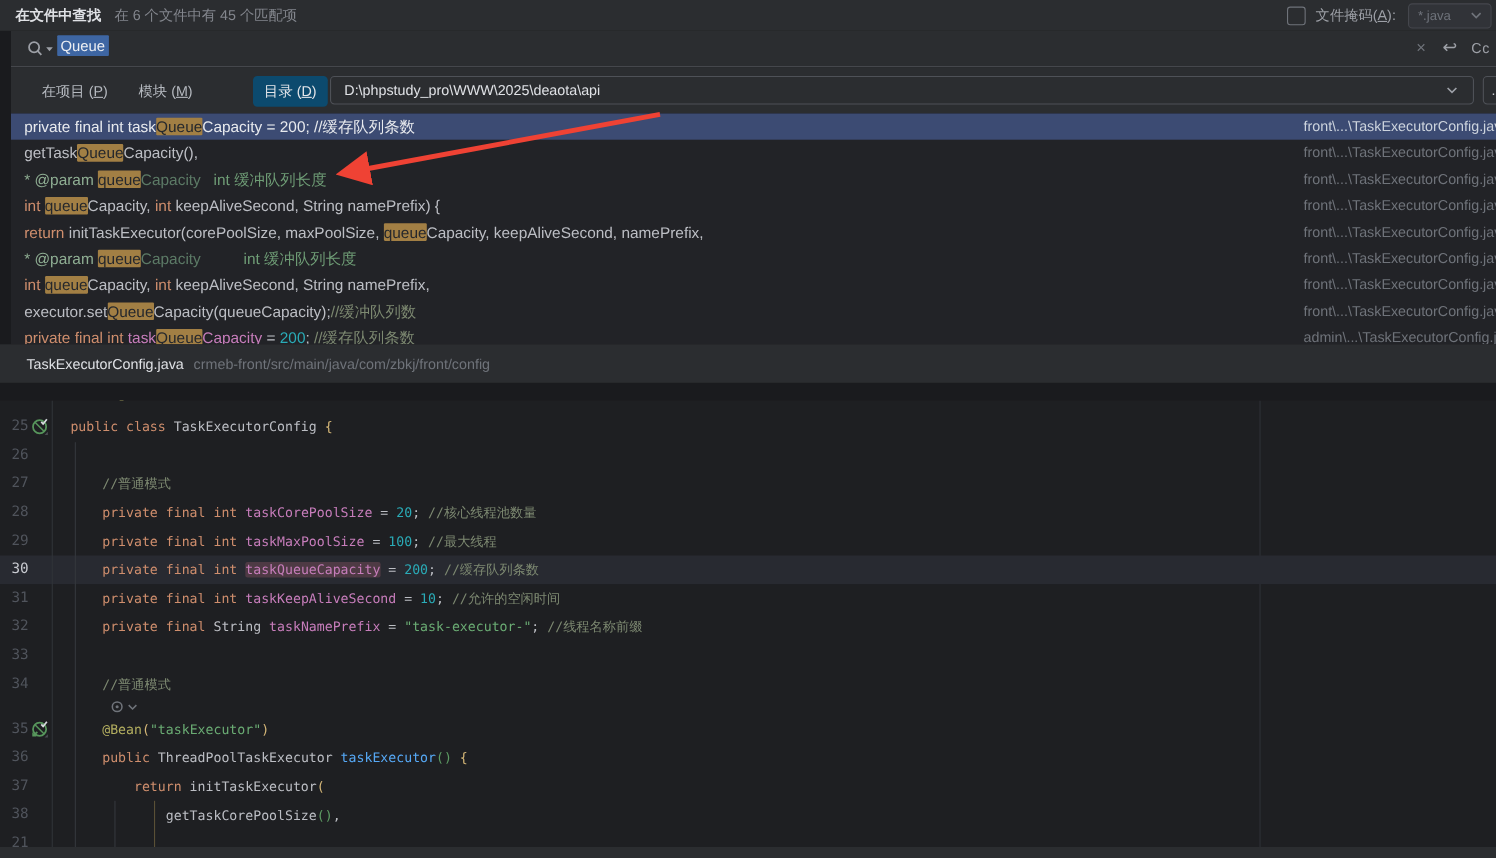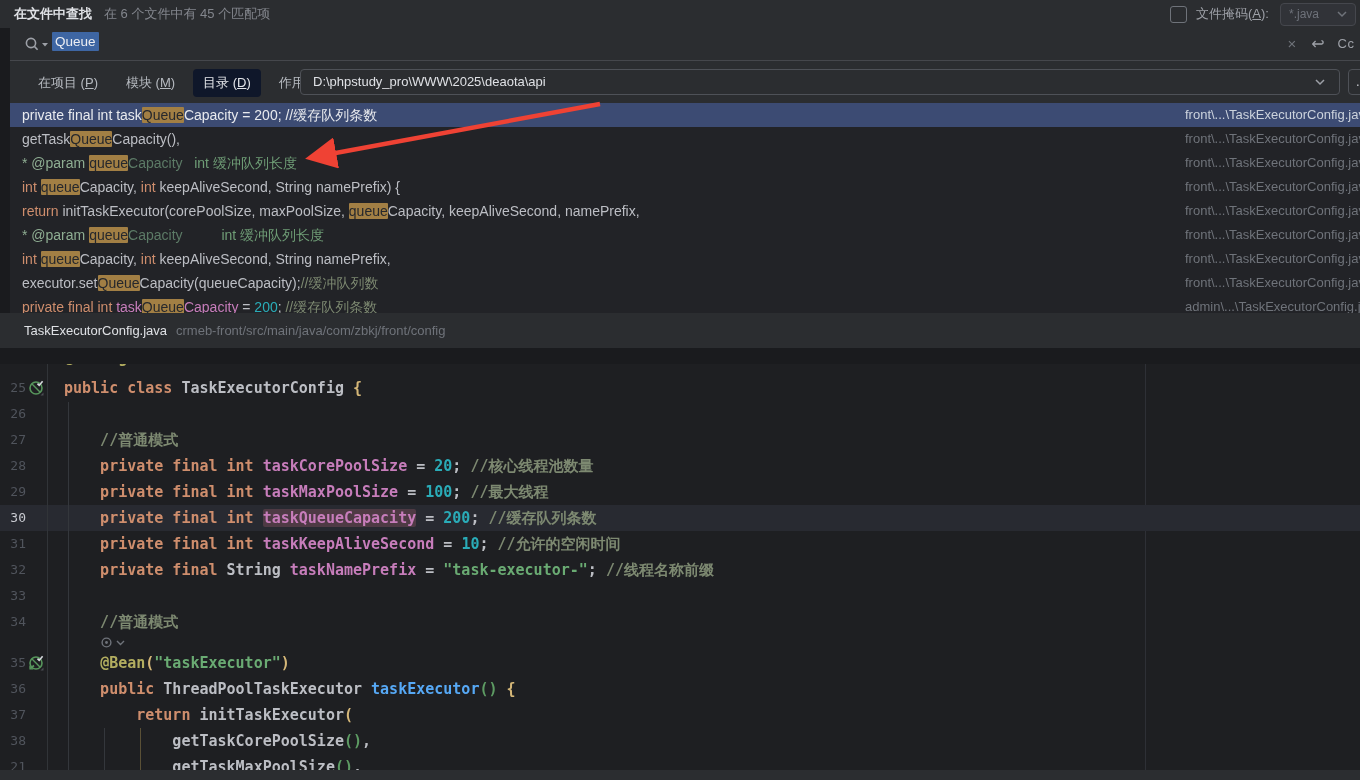--- a/index.html
+++ b/index.html
@@ -22,21 +22,21 @@
   #search-query{left:42px;top:6px;font-size:13.5px;color:#eceef2;}
   #search-query .sel{background:var(--sel-blue);padding:2px 3px;border-radius:1px;}
   .srch-ico{top:0;line-height:32px;font-size:14px;color:#9da0a7;text-align:center;width:20px;}
   #ico-clear{left:1272px;color:#6f737a;font-size:15px;}
   #ico-newline{left:1298px;font-size:16px;}
   #ico-case{left:1326px;font-size:13px;letter-spacing:.5px;}
 
   #scoperow{left:10px;top:61px;width:1350px;height:42px;background:#2b2d30;}
   #scope-tabs{left:18px;top:8px;display:flex;gap:8px;align-items:center;}
   .scope-tab{padding:5px 10px;font-size:13px;color:#b6bac0;border-radius:4px;white-space:nowrap;}
-  .scope-tab.active{background:#0f172a;color:#e3e5e9;}
+  .scope-tab.active{background:#0c4a6e;color:#e3e5e9;margin-left:37px;}
   #path-combo{left:290px;top:8px;width:1040px;height:26px;border:1px solid #4e5157;border-radius:4px;background:#2b2d30;box-sizing:border-box;}
   #path-text{left:12px;top:0;line-height:24px;font-size:13px;color:#dfe1e5;white-space:nowrap;}
   #path-chevron{left:1014px;top:9px;}
   #browse-btn{left:1338px;top:8px;width:30px;height:26px;border:1px solid #4e5157;border-radius:4px;background:#2b2d30;
               color:#c9ccd1;font-size:13px;text-align:left;line-height:24px;box-sizing:border-box;padding-left:7px;}
 
   
   #results{left:10px;top:103px;width:1350px;height:210px;background:#222327;overflow:hidden;}
   .rrow{position:absolute;left:0;width:1350px;height:24px;}
   .rrow.selected{background:var(--sel-row);}
@@ -57,21 +57,21 @@
   
   #editor{left:0;top:364px;width:1360px;height:422px;background:#1e1f22;overflow:hidden;}
   #gutter-border{left:47px;top:0;width:1px;height:422px;background:#313438;}
   #margin-guide{left:1145px;top:0;width:1px;height:422px;background:#2e3036;}
   #caret-row{left:0;top:141px;width:1360px;height:26px;background:#282a31;}
   .iguide{position:absolute;width:1px;background:#34373c;}
   .eline{position:absolute;left:0;width:1360px;height:26px;}
   .lnum{position:absolute;left:0;top:0;width:26px;text-align:right;font-family:"DejaVu Sans Mono",monospace;
         font-size:13px;line-height:26px;color:#50545c;}
   .eline.caret .lnum{color:#c8cad0;}
-  .ecode{position:absolute;left:64px;top:0;line-height:26px;font-size:15px;font-family:"DejaVu Sans Mono",monospace;white-space:pre;font-weight:bold;}
+  .ecode{position:absolute;left:64px;top:0;line-height:26px;font-size:12px;font-family:"DejaVu Sans Mono",monospace;white-space:pre;}
   .gico{position:absolute;left:28px;top:5px;width:16px;height:16px;}
   .idhl{background:#4e3a44;border-radius:2px;}
   #inlay-ico{display:flex;align-items:center;gap:3px;position:absolute;left:100px;top:1px;}
 
   #bottombar{left:0;top:770px;width:1360px;height:10px;background:#2b2d30;}
 </style>
 </head>
 <body>
 
 <div id="app" style="--sel-blue: #3e66a3; --sel-row: #3c4b73; --match-bg: #a27f44; --match-fg: #26282c;">
@@ -258,19 +258,18 @@
         <div class="eline" style="top: 338px;">
           <div class="lnum">37</div>
           <div class="ecode"><span style="color: rgb(207, 142, 109);">        return </span><span style="color: rgb(188, 190, 196);">initTaskExecutor</span><span style="color: rgb(213, 183, 120);">(</span></div>
         </div>
         <div class="eline" style="top: 364px;">
           <div class="lnum">38</div>
           <div class="ecode"><span style="color: rgb(188, 190, 196);">            getTaskCorePoolSize</span><span style="color: rgb(93, 155, 99);">()</span><span style="color: rgb(188, 190, 196);">,</span></div>
         </div>
         <div class="eline" style="top: 390px;">
           <div class="lnum">21</div>
-          <div class="ecode"><span style="color: rgb(188, 190, 196);">            getTaskMaxPoolSize</span><span style="color: rgb(93, 155, 99);">()</span><span style="color: rgb(188, 190, 196);">,</span></div>
         </div>
       </div>
   </div>
 
   <div id="bottombar" class="abs"></div>
 </div>
 
 </body></html>

